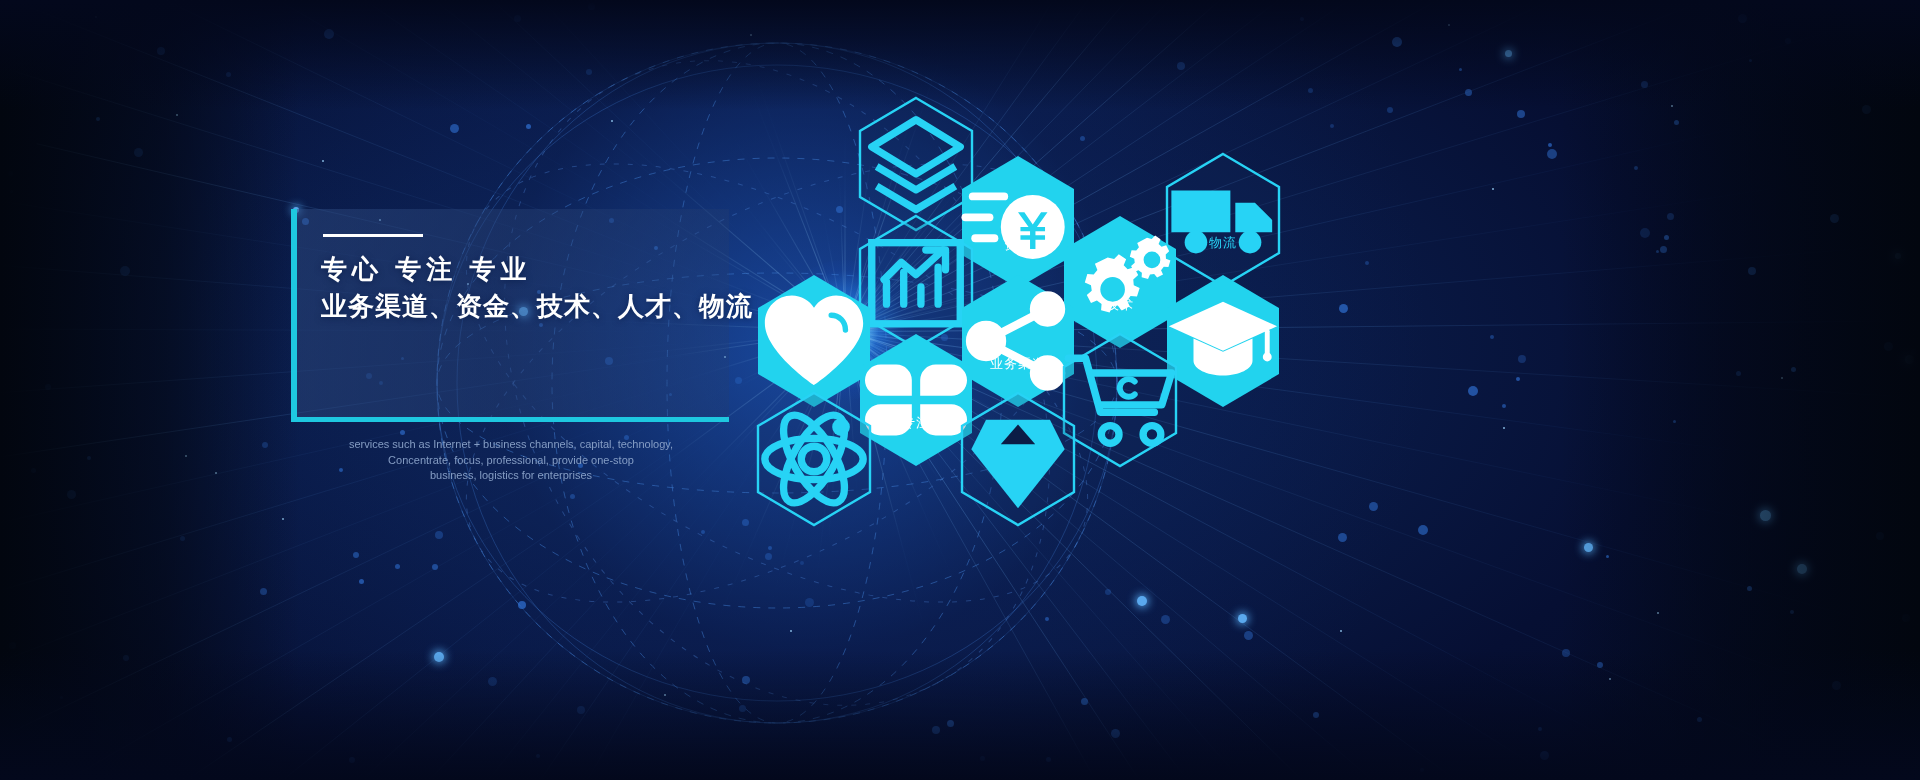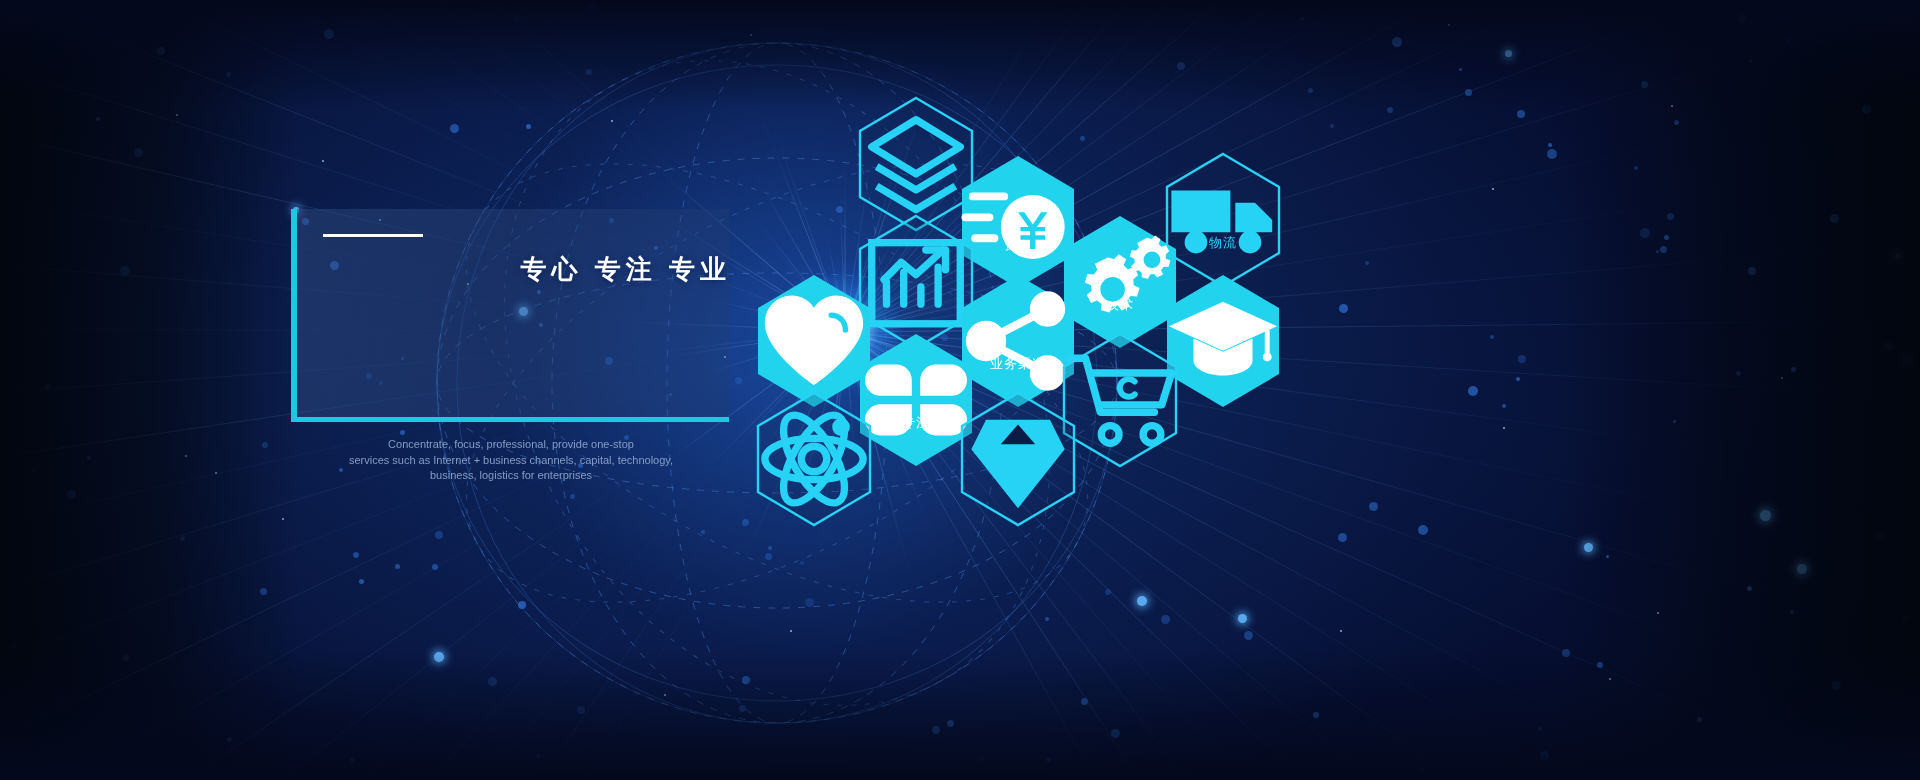--- a/index.html
+++ b/index.html
@@ -40,21 +40,21 @@
   .dot.tiny{background:#9fd8ff;}
 
   
   .panel{position:absolute;left:291px;top:209px;width:438px;height:213px;
     background:linear-gradient(100deg,rgba(46,74,128,0.50) 0%,rgba(40,66,118,0.40) 60%,rgba(36,60,110,0.28) 100%);
     border-left:6px solid #1ec8e0;border-bottom:5px solid #1ec8e0;box-sizing:border-box;}
   .panel .rule{position:absolute;left:26px;top:25px;width:100px;height:3px;background:#ffffff;}
   .panel .lines{position:absolute;left:24px;top:42px;width:410px;}
   .tline{color:#ffffff;font-size:26px;font-weight:bold;letter-spacing:1px;line-height:37px;
     white-space:nowrap;text-shadow:0 1px 6px rgba(0,20,60,0.6);}
-  .tline.t1{letter-spacing:5px;text-align:right;}
+  .tline.t1{letter-spacing:5px;}
   .subtitle{position:absolute;left:291px;top:437px;width:440px;text-align:center;
     color:#8ea6cc;font-size:11px;line-height:15.5px;opacity:0.92;}
 
   
   .hexwrap{position:absolute;left:744px;top:96px;width:560px;height:440px;}
   .hex{position:absolute;width:118px;height:136px;}
   .hex svg{position:absolute;left:0;top:0;width:118px;height:136px;overflow:visible;}
   .hex .content{position:absolute;left:0;top:0;width:118px;height:136px;
     display:flex;flex-direction:column;align-items:center;justify-content:center;}
   .hex .ico{width:42px;height:42px;display:block;margin-bottom:3px;}
@@ -386,26 +386,27 @@
 
   <div class="edge-l"></div>
   <div class="edge-r"></div>
   <div class="edge-t"></div>
   <div class="edge-b"></div>
 
   <div class="panel">
     <div class="rule"></div>
     <div class="lines">
       <div class="tline t1">专心 专注 专业</div>
+      <div class="tline">业务渠道、资金、技术、人才、物流</div>
     </div>
   </div>
 
   <div class="subtitle">
+    <div>services such as Internet + business channels, capital, technology,</div>
     <div>Concentrate, focus, professional, provide one-stop</div>
-    <div>services such as Internet + business channels, capital, technology,</div>
     <div>business, logistics for enterprises</div>
   </div>
 
   <div class="hexwrap" id="hexwrap">
       <div class="hex outline iconly" style="left:113px;top:0px;">
         <svg viewBox="0 0 118 136">
           <polygon points="59,2 115,35 115,101 59,134 3,101 3,35" fill="rgba(16,40,90,0.22)" stroke="#27d3f5" stroke-width="2.4"></polygon>
         </svg>
         <div class="content">
           <span class="ico">

